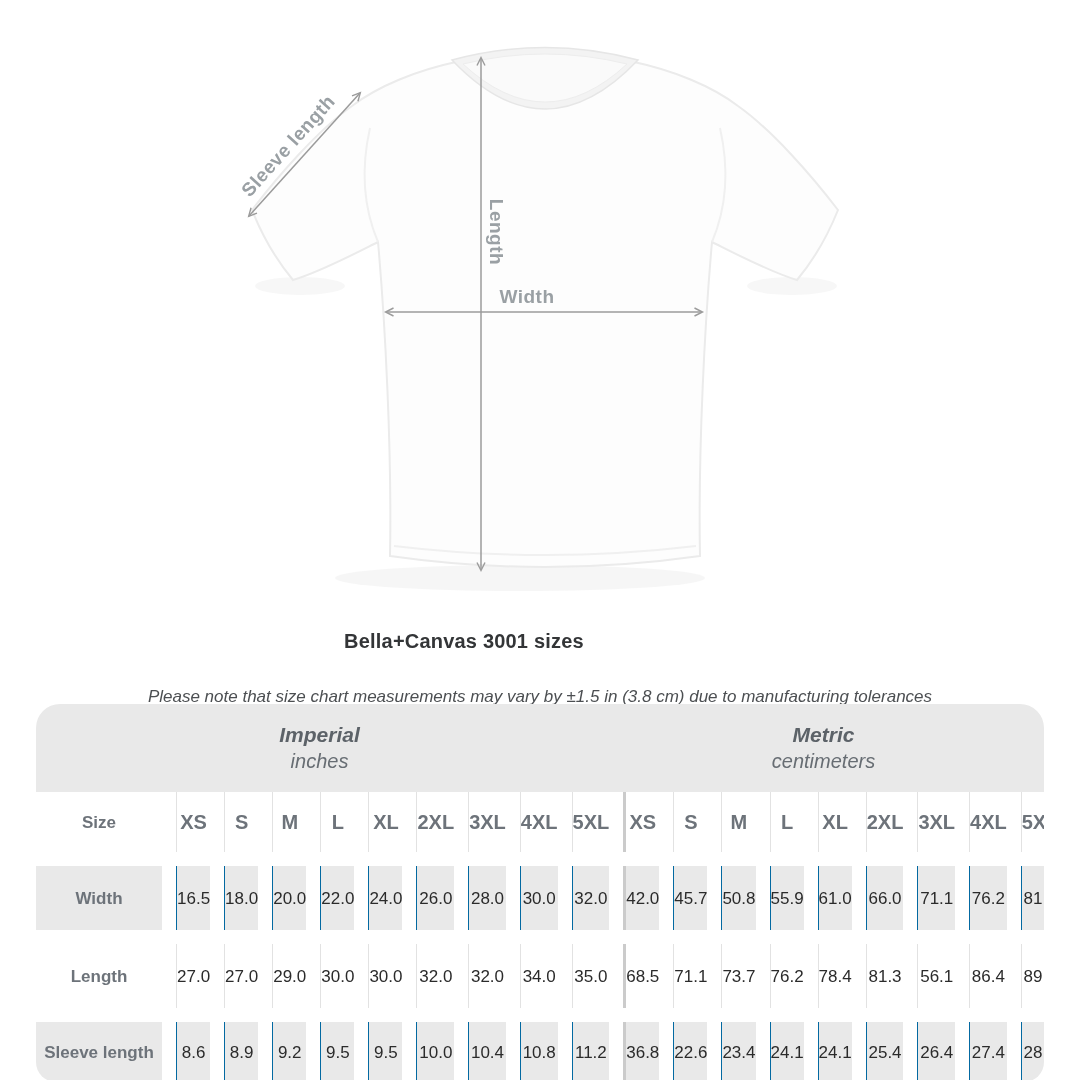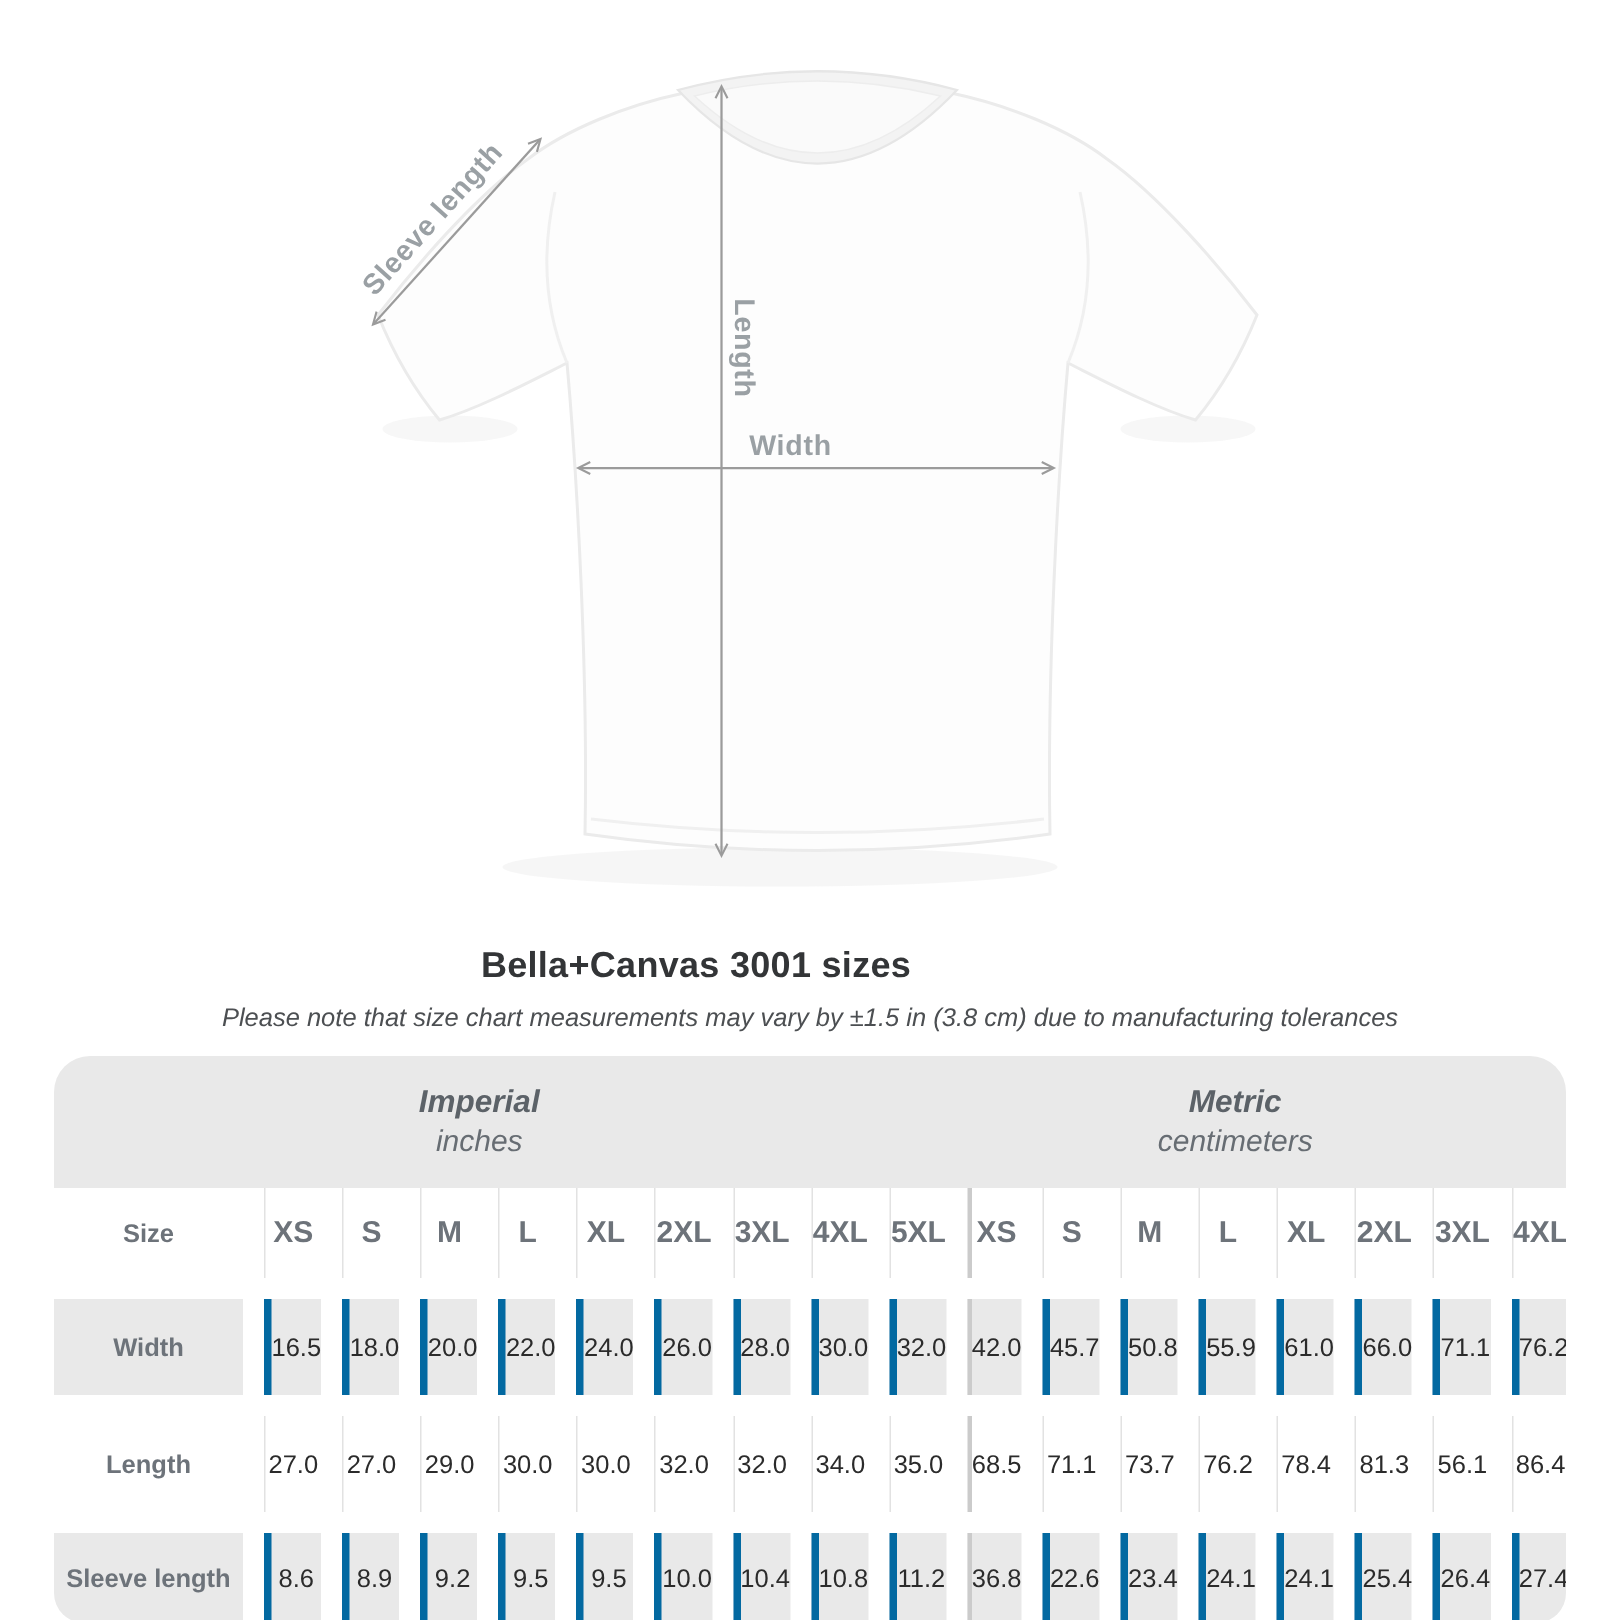--- a/index.html
+++ b/index.html
@@ -4,43 +4,43 @@
 <style>
   html,body{margin:0;padding:0;background:#fff;}
   .page{
     position:relative;width:1080px;height:1080px;background:#ffffff;overflow:hidden;
     font-family:"Liberation Sans", sans-serif;
   }
   .hero{position:absolute;left:0;top:0;width:1080px;height:622px;}
   .hero svg{display:block;}
   .page-title{
     position:absolute;left:0;top:630px;width:928px;text-align:center;
-    font-size:24px;font-weight:bold;color:#333537;letter-spacing:.2px;
+    font-size:20px;font-weight:bold;color:#333537;letter-spacing:.2px;
   }
   .page-subtitle{
-    position:absolute;left:0;top:669px;width:1080px;text-align:center;
+    position:absolute;left:0;top:687px;width:1080px;text-align:center;
     font-style:italic;font-size:17px;color:#4c4f52;
   }
   .size-table{
     position:absolute;left:36px;top:704px;width:1008px;
     border-radius:24px 24px 20px 20px;overflow:hidden;
   }
   .band{display:grid;grid-template-columns:567px 441px;height:88px;background:#e9e9e9;}
   .band-cell{display:flex;flex-direction:column;align-items:center;justify-content:center;gap:3px;}
   .band-title{font-size:21px;font-weight:bold;font-style:italic;color:#5c6268;}
   .band-unit{font-size:20px;font-style:italic;color:#676d73;}
   #grid{
     display:grid;
     grid-template-columns:126px repeat(18,1fr);
     grid-template-rows:60px 64px 64px 60px;
     gap:14px;
   }
   .c{display:flex;align-items:center;justify-content:center;line-height:1;}
   .white{background:#ffffff;border-left:1px solid #e2e2e2;}
-  .gray{background:#e9e9e9;border-left:5px solid #0369a1;}
+  .gray{background:#e9e9e9;border-left:1px solid #0369a1;}
   .lbl{border-left:none !important;font-weight:bold;color:#6d737a;font-size:17px;}
   .hd{font-weight:bold;color:#6d737a;font-size:20px;}
   .val{color:#2b2b2b;font-size:17px;}
   .divider{border-left:3px solid #cbcbcb !important;}
 </style>
 </head>
 <body>
 
 <div class="page">
 

